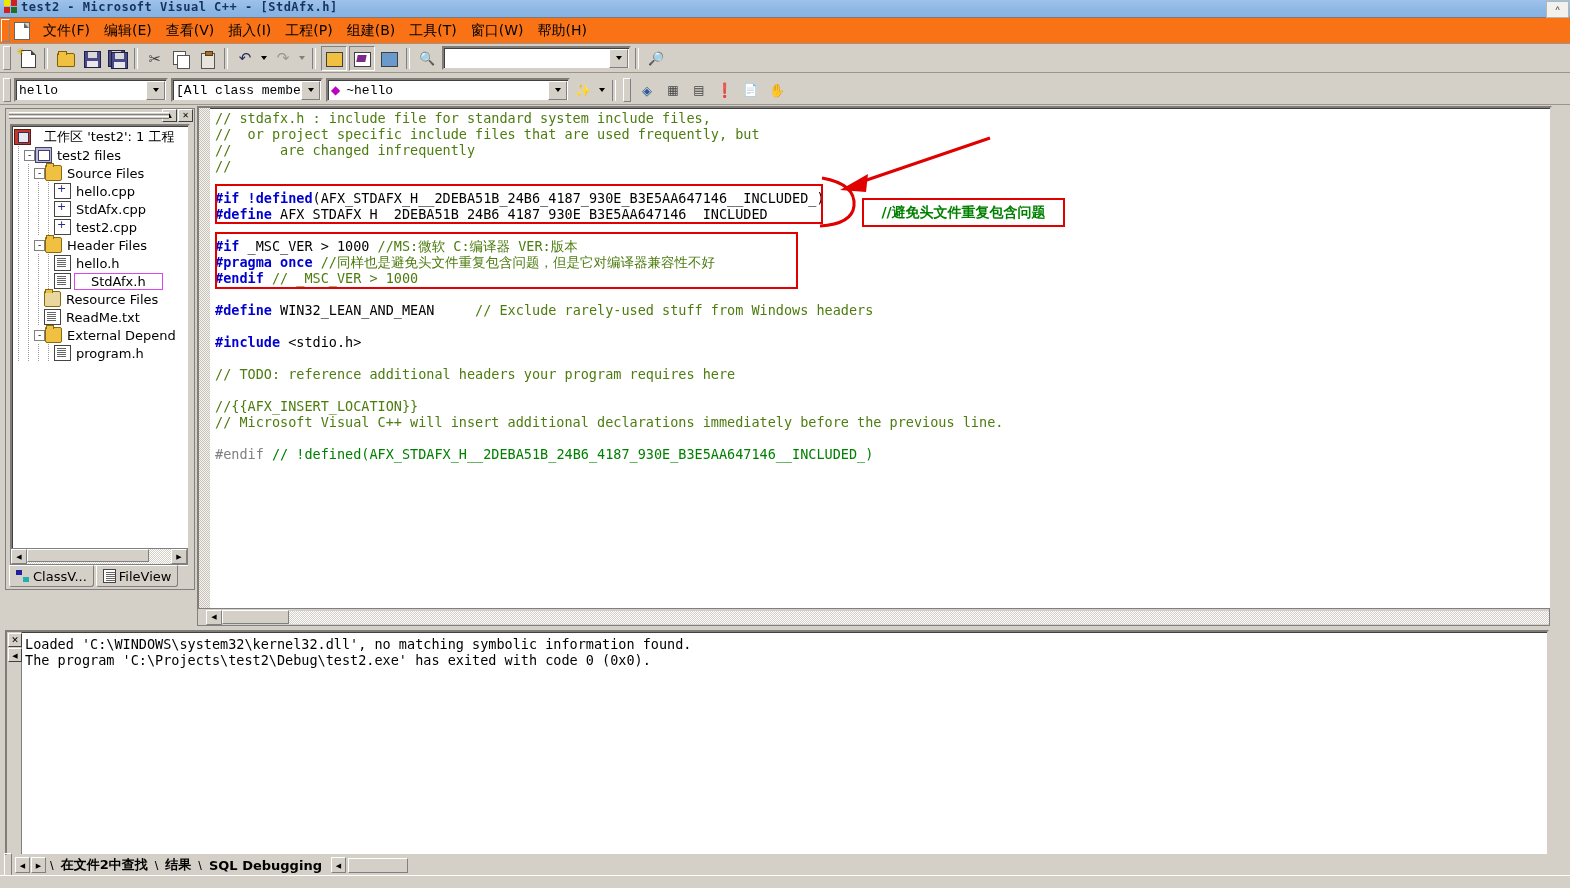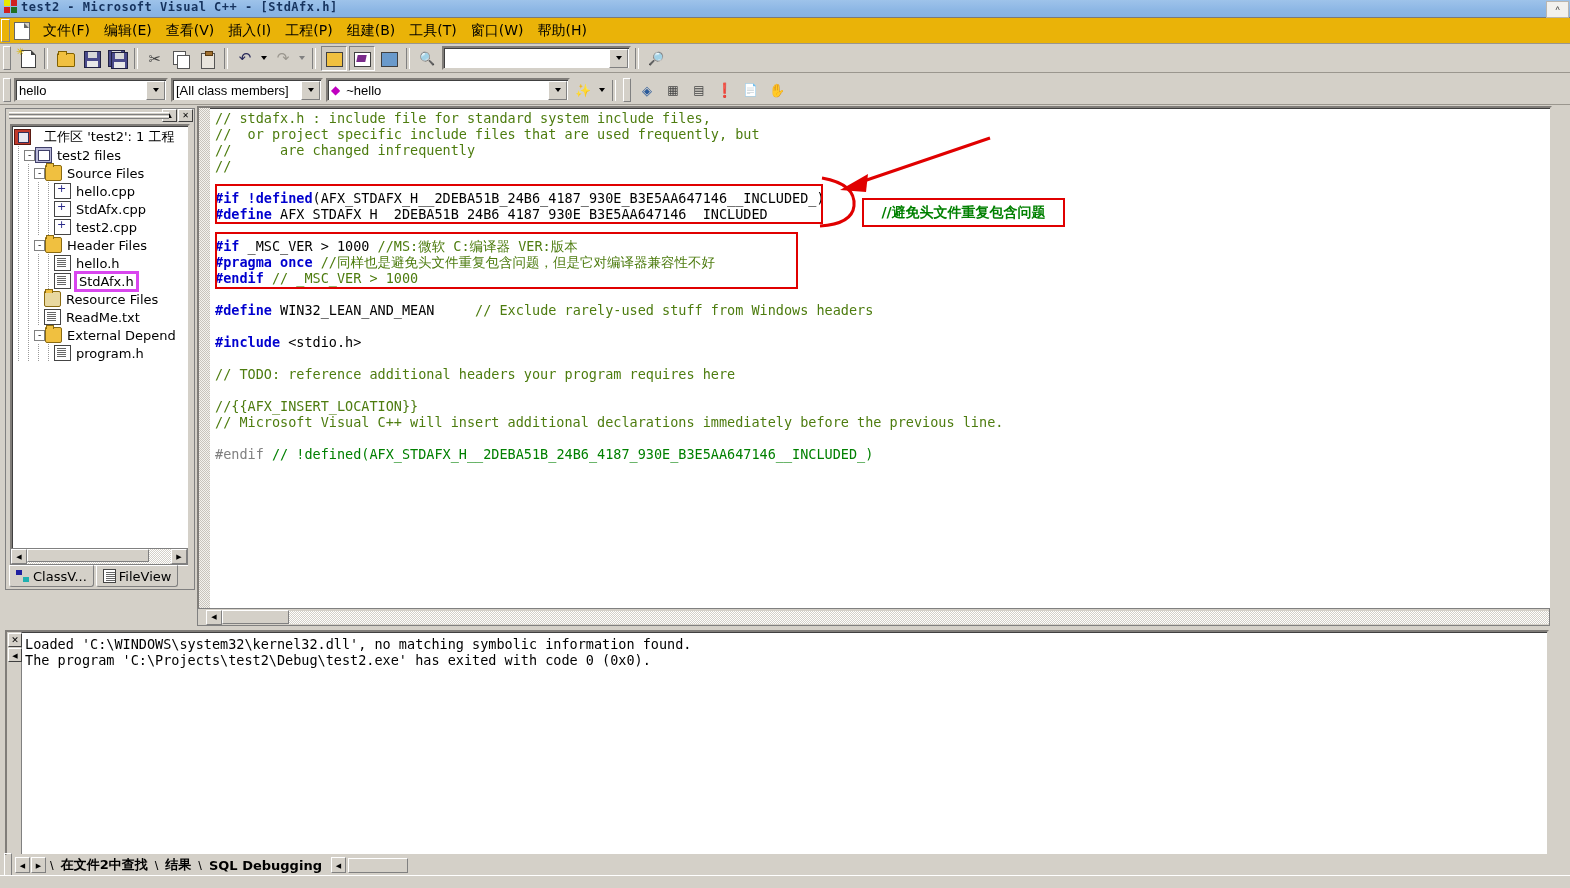--- a/index.html
+++ b/index.html
@@ -28,21 +28,21 @@
     font-family:"DejaVu Sans Mono","Liberation Mono",monospace;
     font-size:12px;font-weight:bold;color:#16335e;letter-spacing:.5px;white-space:nowrap;
   }
   .title-btns{margin-left:auto;display:flex;height:17px;}
   .tbtn{width:21px;height:15px;margin:1px 1px 0 0;background:#f2f1ee;border:1px solid #b9b6b0;
         display:flex;align-items:center;justify-content:center;font-size:9px;color:#333;}
 
   
   .menubar{
     position:absolute;left:0;top:18px;width:1570px;height:25px;
-    background:#eab308;border-bottom:1px solid #9a968e;
+    background:#f97316;border-bottom:1px solid #9a968e;
     display:flex;align-items:center;
   }
   .menu-grip{width:7px;height:21px;margin:0 2px 0 1px;
     border-left:1px solid #fff;border-top:1px solid #fff;border-right:1px solid #888;border-bottom:1px solid #888;}
   .doc-ico{width:14px;height:16px;background:#fff;border:1px solid #666;margin:0 6px 0 2px;position:relative;}
   .doc-ico:after{content:"";position:absolute;right:0;top:0;border-width:0 5px 5px 0;border-style:solid;border-color:#d4d0c8 #d4d0c8 #666 #666;}
   .menu-item{padding:2px 7px;font-size:14px;color:#000;white-space:nowrap;
     font-family:"DejaVu Sans","Liberation Sans",sans-serif;}
 
   
@@ -84,21 +84,21 @@
   .ic-win.out:after{content:"";position:absolute;left:2px;top:2px;width:9px;height:7px;background:#7a2a8a;transform:skewX(-12deg);}
   .ic-win.nw{background:#6a9acb;}
   .ic-bino{font-size:13px;color:#333;line-height:13px;}
 
   .combo{
     height:20px;background:#fff;border:2px inset #d4d0c8;
     display:flex;align-items:center;position:relative;
     box-shadow:inset 1px 1px 0 #404040;
   }
   .combo .ctext{flex:1;padding:0 3px;font-size:13px;color:#000;white-space:nowrap;overflow:hidden;
-    font-family:Liberation Sans, sans-serif;}
+    font-family:Liberation Mono, monospace;}
   .combo .cbtn{width:17px;height:17px;margin:1px;background:#d4d0c8;
     border:1px solid;border-color:#fff #808080 #808080 #fff;
     display:flex;align-items:center;justify-content:center;}
 
   
   .wsp{
     position:absolute;left:5px;top:108px;width:188px;height:480px;
     background:#d4d0c8;border:1px solid #808080;
   }
   .wsp-cap{height:13px;display:flex;align-items:center;justify-content:flex-end;padding:0 1px;}
@@ -126,21 +126,21 @@
   .ti-prj:after{content:"";position:absolute;left:2px;top:2px;width:10px;height:9px;background:#fff;border:1px solid #40406a;}
   .ti-fold{background:#f0c040;border:1px solid #8a6a10;border-radius:0 2px 2px 2px;}
   .ti-fold:before{content:"";position:absolute;left:0;top:-3px;width:6px;height:3px;background:#f0c040;border:1px solid #8a6a10;border-bottom:none;}
   .ti-fold.res{background:#e8d8a0;}
   .ti-cpp{background:#fff;border:1px solid #444;}
   .ti-cpp:after{content:"+";position:absolute;left:2px;top:-2px;font-size:11px;color:#2a2a8a;line-height:14px;}
   .ti-h{background:#fff;border:1px solid #444;}
   .ti-h:after{content:"";position:absolute;left:2px;top:2px;width:9px;height:1px;
     box-shadow:0 2px 0 #666,0 4px 0 #666,0 6px 0 #666,0 8px 0 #666;background:#666;}
   .tlabel{padding:0 2px;}
-  .tlabel.sel{border:3px solid #d946ef;padding:0 2px;}
+  .tlabel.sel{border:1px solid #d946ef;padding:0 16px;}
   .tree-hsb{position:absolute;left:4px;bottom:24px;width:176px;height:15px;background:#d4d0c8;border:1px solid #808080;display:flex;}
   .sb-arr{width:14px;height:13px;background:#d4d0c8;border:1px solid;border-color:#fff #808080 #808080 #fff;
     display:flex;align-items:center;justify-content:center;font-size:7px;}
   .sb-track{flex:1;background:repeating-conic-gradient(#d4d0c8 0% 25%,#fff 0% 50%) 0 0/2px 2px;}
   .sb-thumb{background:#d4d0c8;border:1px solid;border-color:#fff #808080 #808080 #fff;}
   .wsp-tabs{position:absolute;left:3px;bottom:2px;display:flex;align-items:flex-end;}
   .wtab{height:20px;display:flex;align-items:center;padding:0 6px;background:#d4d0c8;
     border:1px solid;border-color:#fff #808080 #808080 #fff;border-radius:0 0 3px 3px;
     font-size:13px;white-space:nowrap;font-family:"DejaVu Sans","Liberation Sans",sans-serif;}
   .wtab.active{font-weight:normal;}

